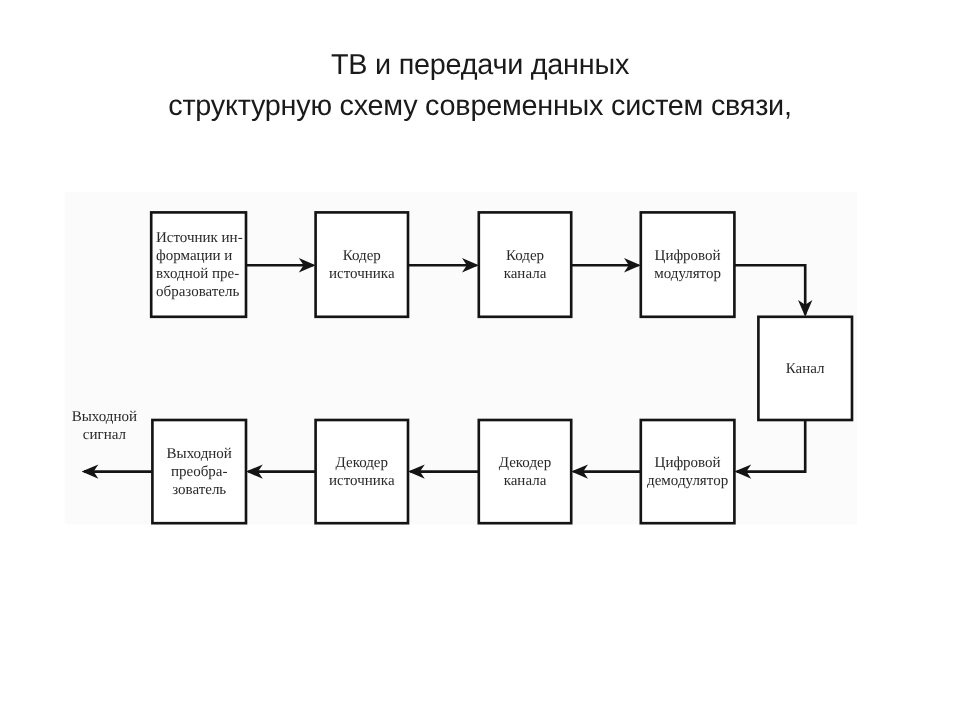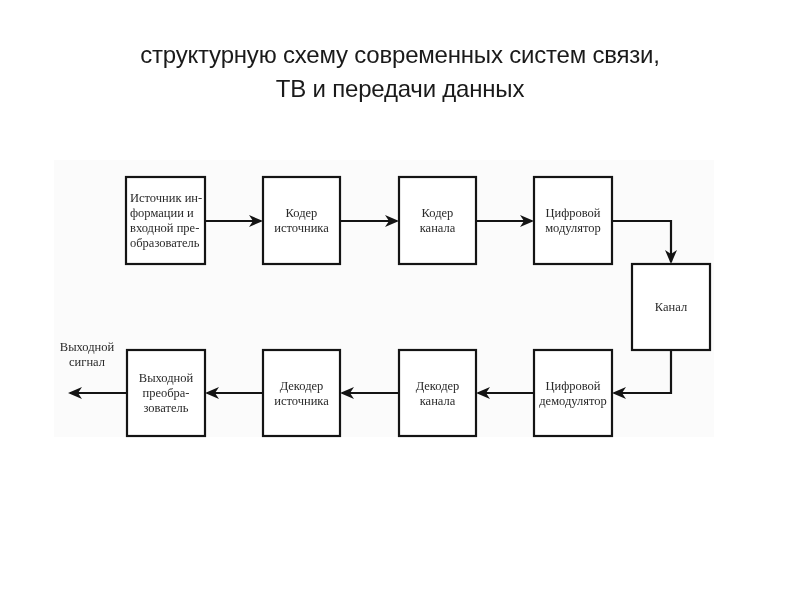--- a/index.html
+++ b/index.html
@@ -64,22 +64,22 @@
       font-family: "Liberation Serif", serif;
       font-size: 12.5px;
       fill: #2a2a2a;
       text-anchor: start;
     }
   </style>
 </head>
 <body>
 
 <div class="slide-title">
+  <span>ТВ и передачи данных</span>
   <span>структурную схему  современных систем связи,</span>
-  <span>ТВ и передачи данных</span>
 </div>
 
 <div class="diagram-bg"></div>
 
 <svg class="diagram" viewBox="0 0 800 600" xmlns="http://www.w3.org/2000/svg">
   <g id="wires">
       <g>
         <path d="M205,221 L261,221" class="wire"></path>
         <polygon points="263,221 249,215 253,221 249,227" class="head"></polygon>
       </g>

